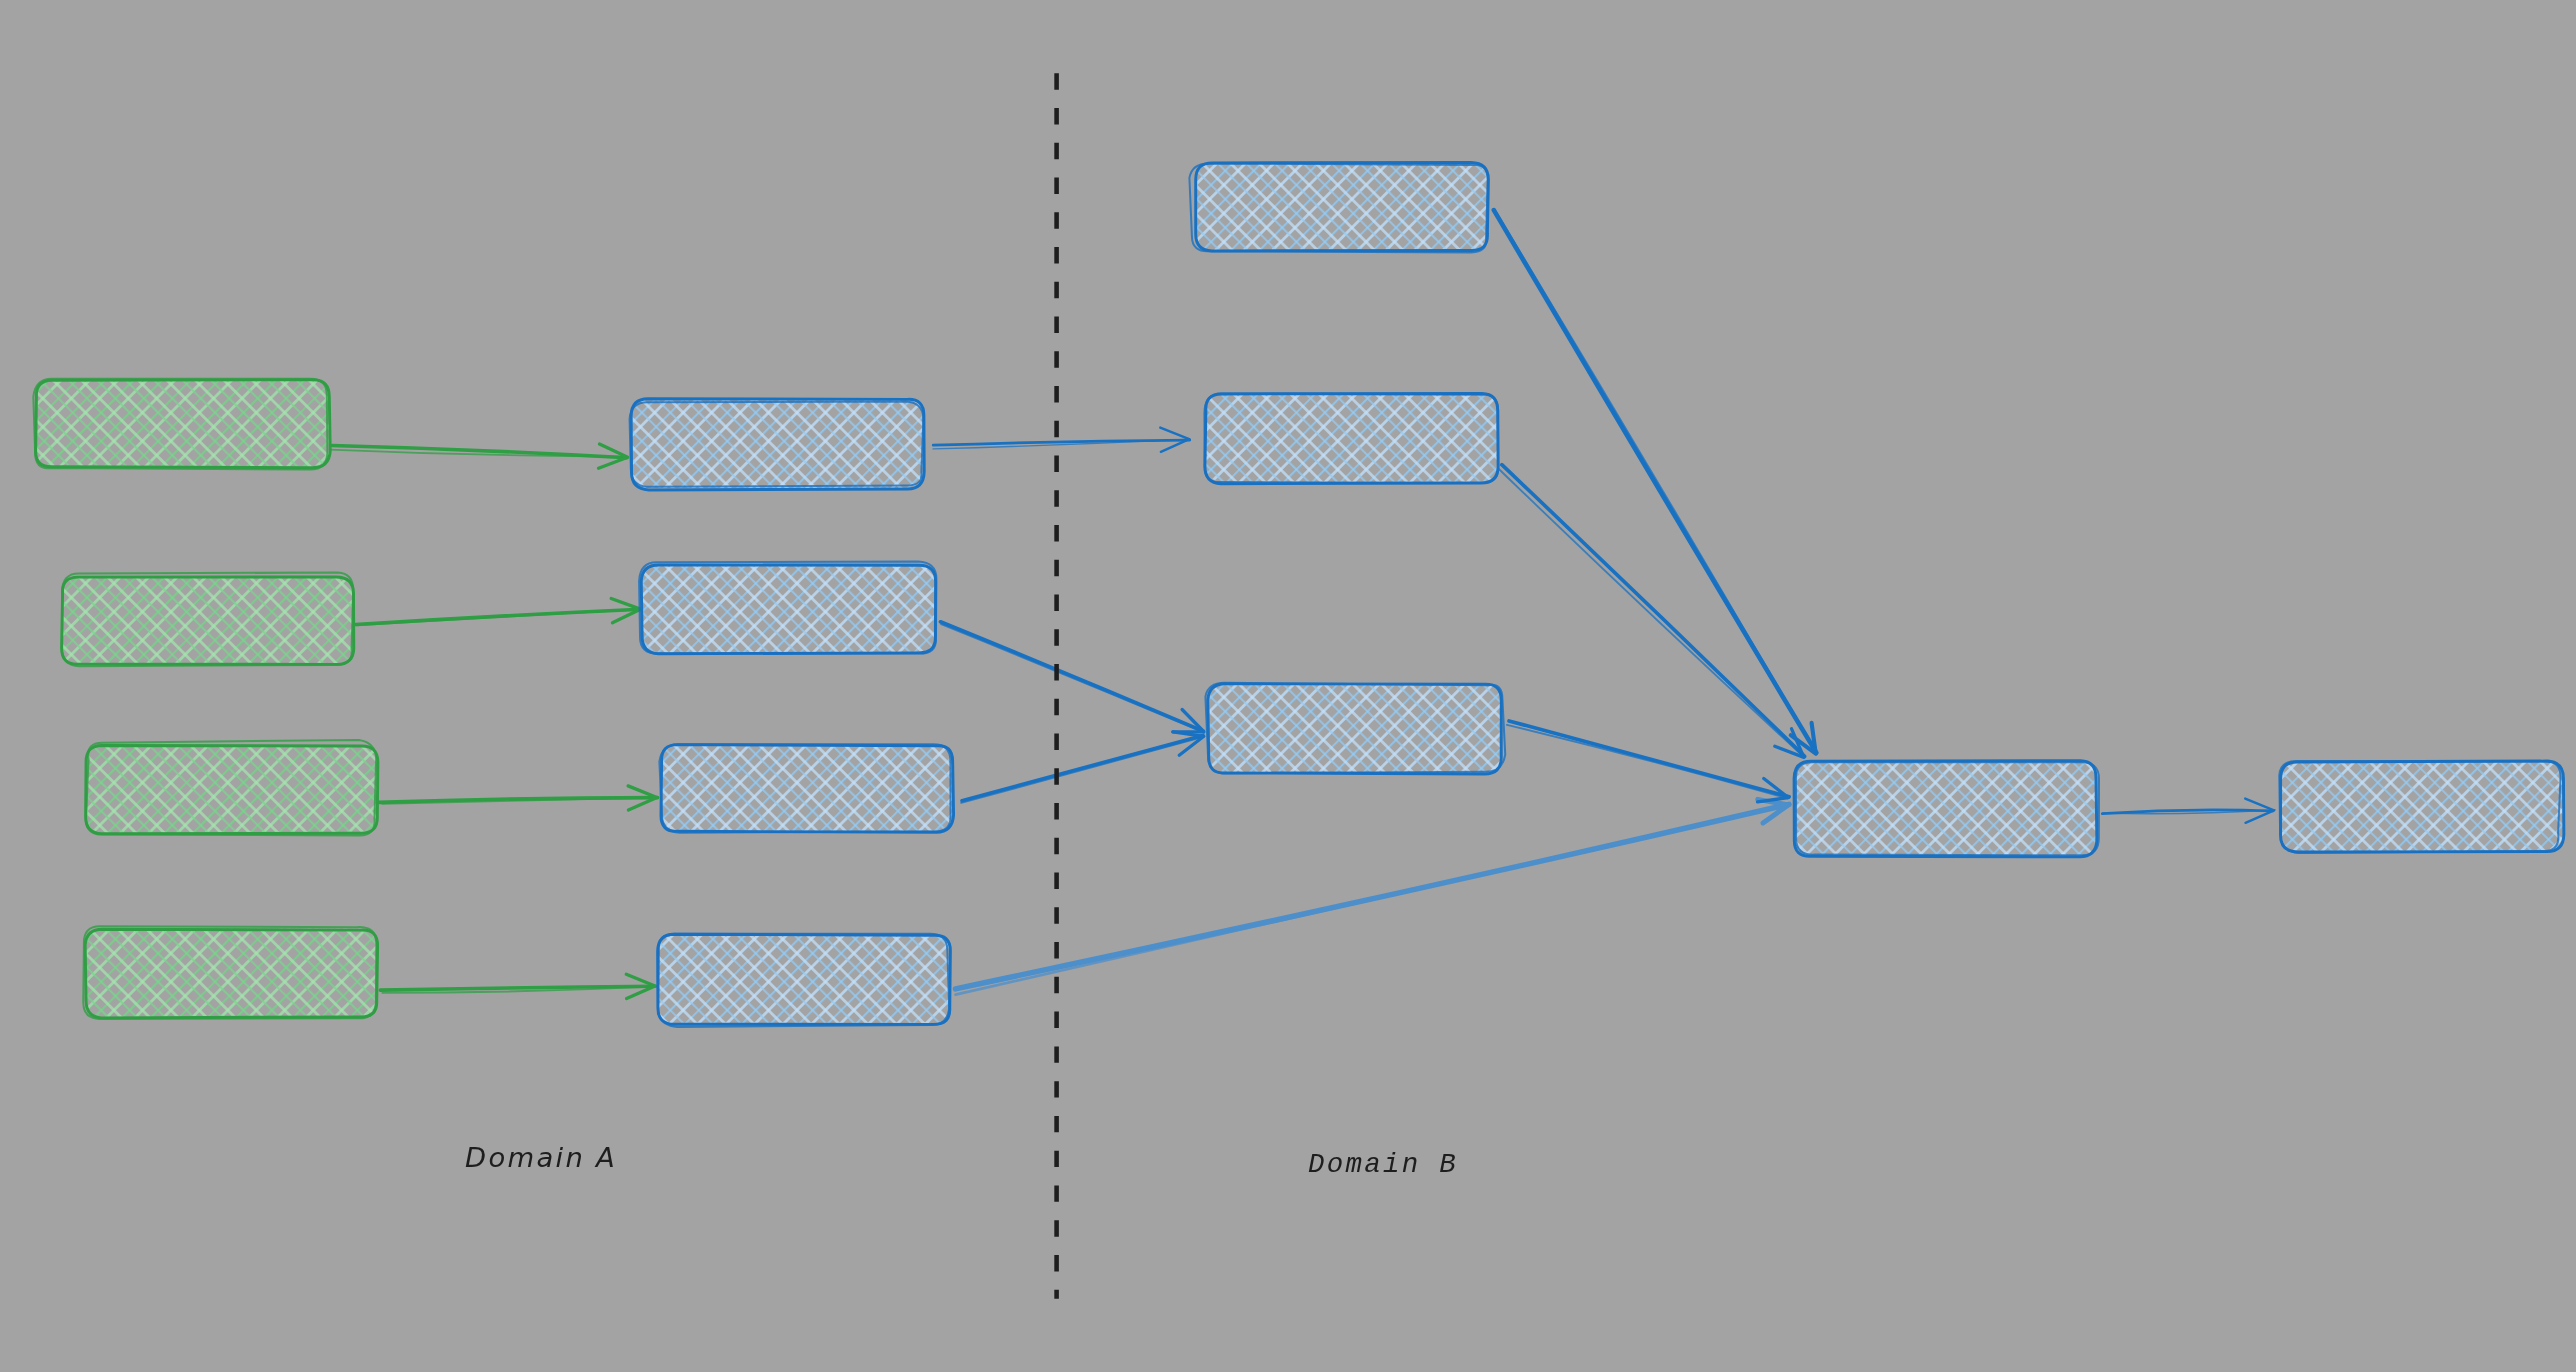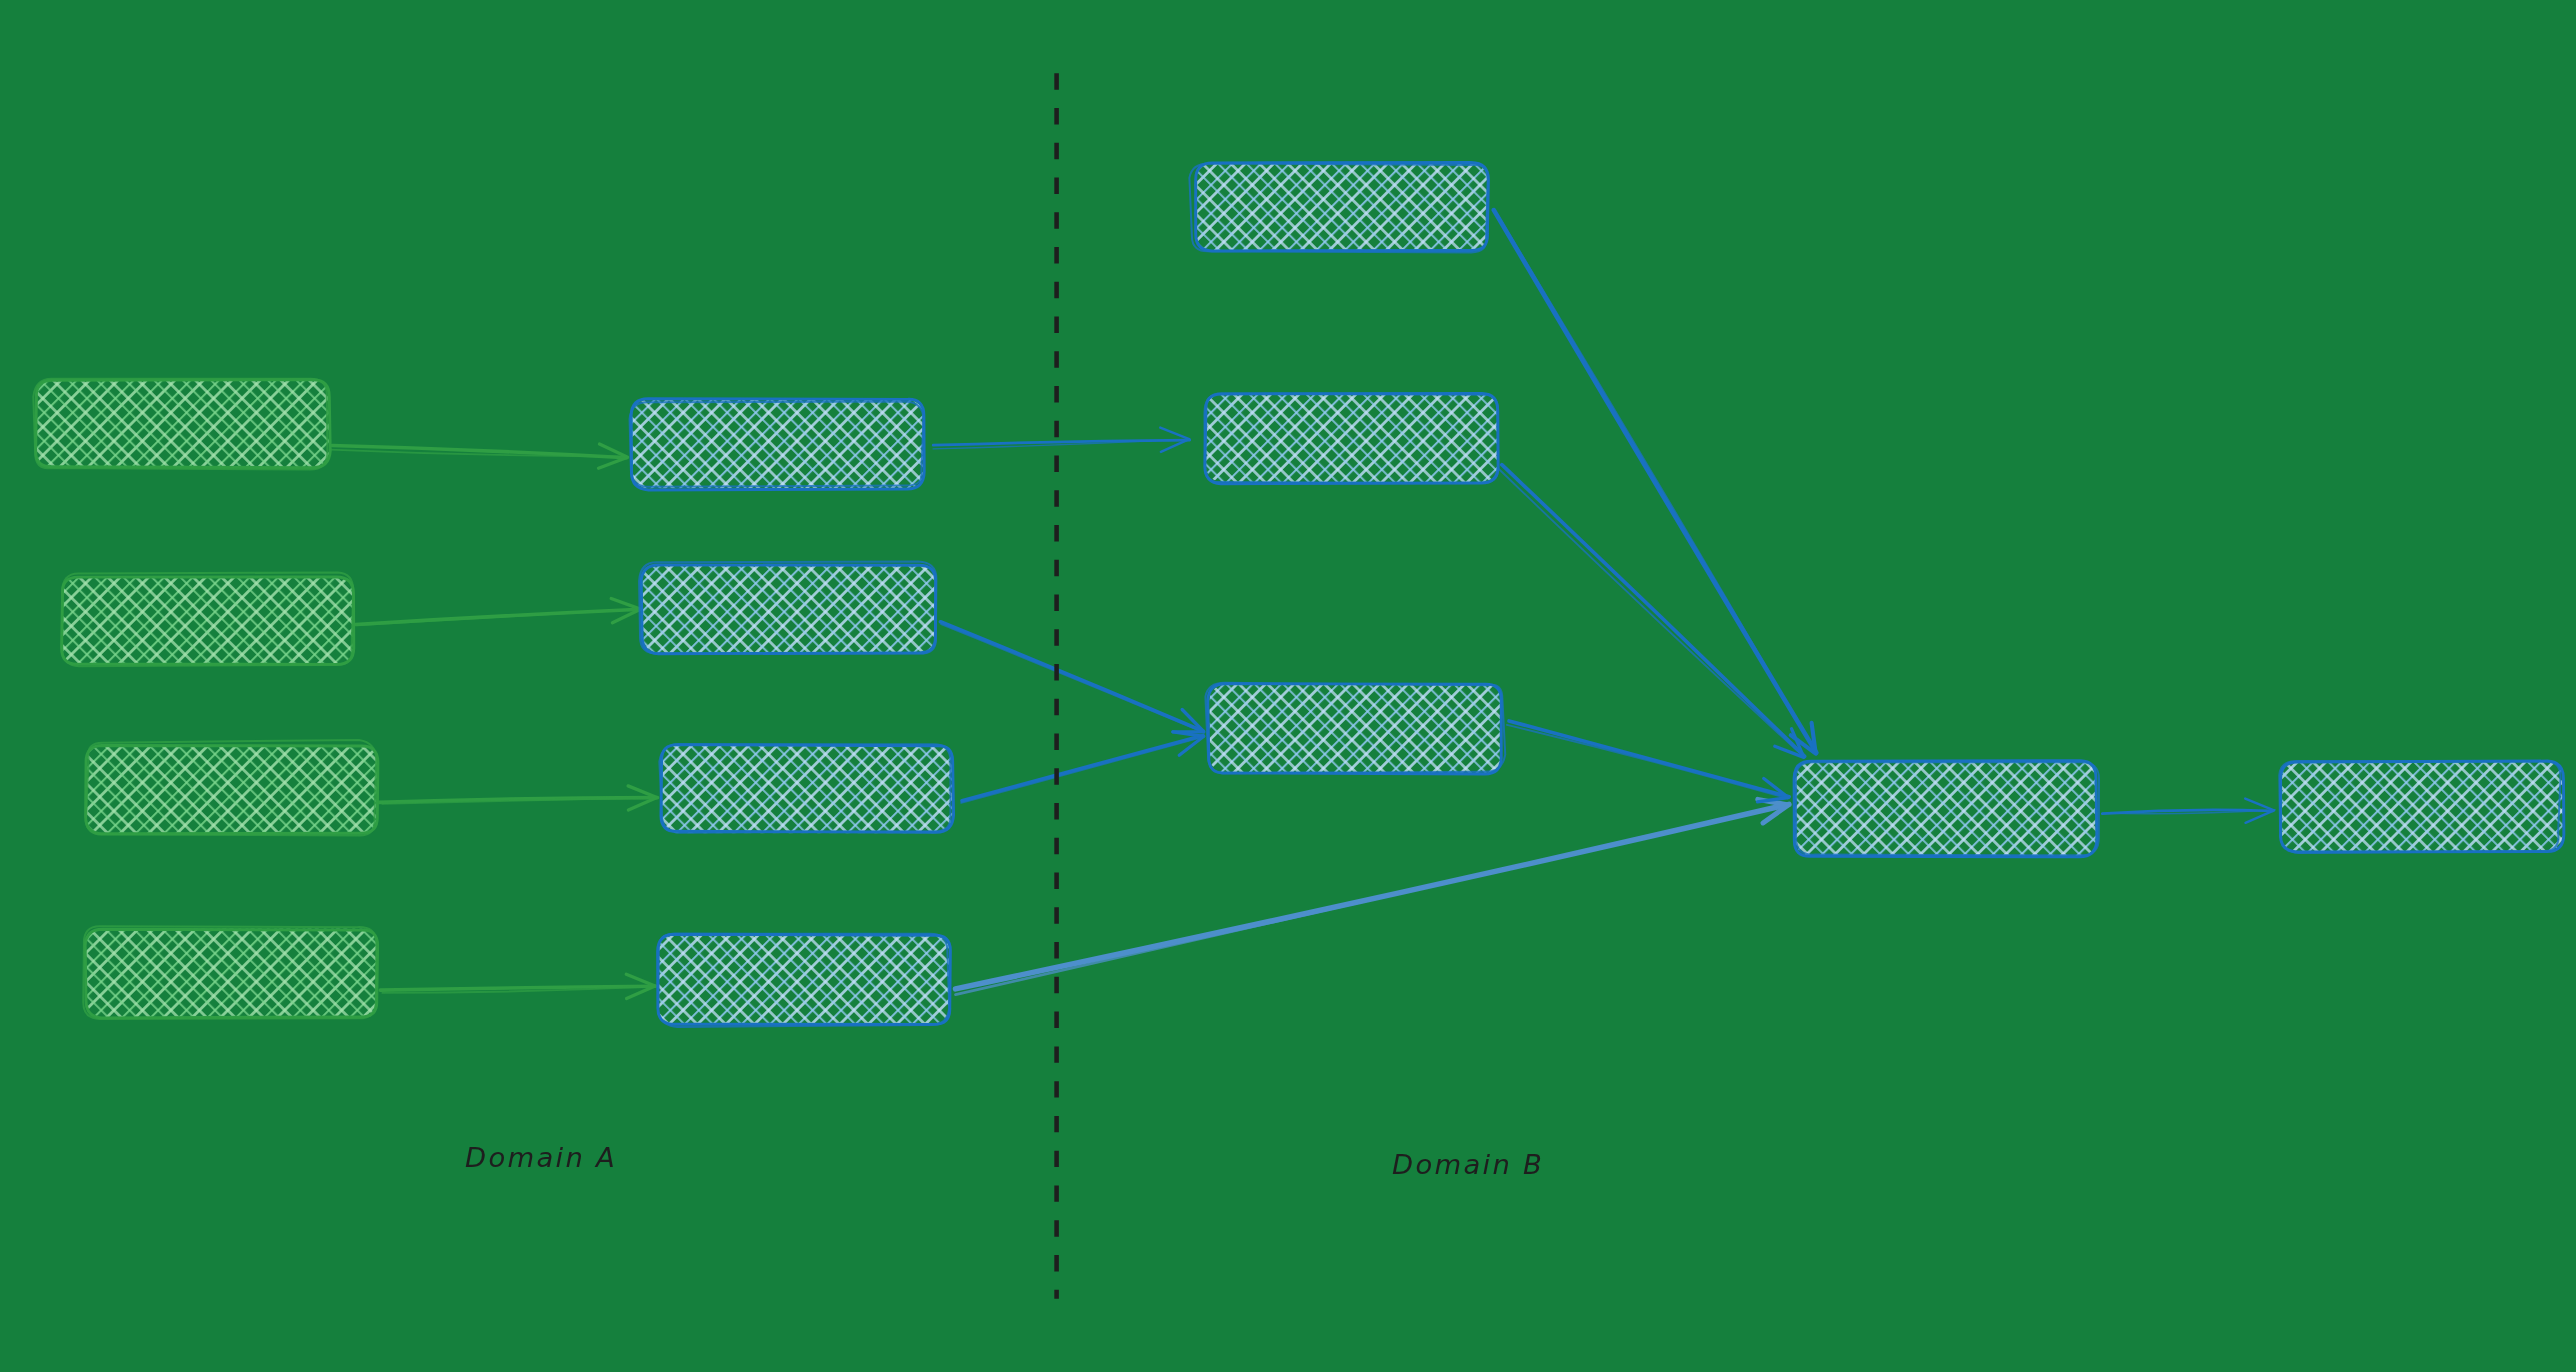--- a/index.html
+++ b/index.html
@@ -7,21 +7,21 @@
     padding: 0;
     background: #ffffff;
   }
   body {
     font-family: "DejaVu Sans", sans-serif;
   }
   #canvas {
     position: relative;
     width: 2576px;
     height: 1372px;
-    background: #15803d;
+    background: #a3a3a3;
     overflow: hidden;
   }
   #canvas > svg {
     position: absolute;
     top: 0;
     left: 0;
     width: 2576px;
     height: 1372px;
   }
   .domain-label {
@@ -268,16 +268,16 @@
           <path d="M2510.7129135150058,831.9646408091135 L2783.0880424525067,832.471199801318 Q2799.2935409548195,831.9646408091135 2799.2935409548195,849.9646408091135 L2796.5784294132973,910.2273952501023 Q2799.2935409548195,930.4217821133425 2781.2935409548195,930.4217821133425 L2513.1828876539985,932.6425539054175 Q2492.7129135150058,930.4217821133425 2492.7129135150058,912.4217821133425 L2491.7481689481756,847.7879882827345 Q2492.7129135150058,831.9646408091135 2510.7129135150058,831.9646408091135 Z" fill="none" stroke="#1971c2" stroke-width="2.2" stroke-linecap="round" stroke-linejoin="round" opacity="0.8"></path>
         </g>
       </g>
     <g id="divider-layer">
         <line x1="1155" y1="80" x2="1155" y2="1420" stroke="#1e1e1e" stroke-width="5" stroke-dasharray="18 20" stroke-linecap="butt"></line>
       </g>
   </svg>
 
   <div class="domain-label" id="label-domain-a" style="left: 465px; top: 1142px;">Domain A</div>
 
-  <div class="domain-label" id="label-domain-b" style="left: 1392px; top: 1149px;">Domain B</div>
+  <div class="domain-label" id="label-domain-b" style="left: 1308px; top: 1149px; font-family: Liberation Mono, monospace;">Domain B</div>
 
 </div>
 
 
 </body></html>

